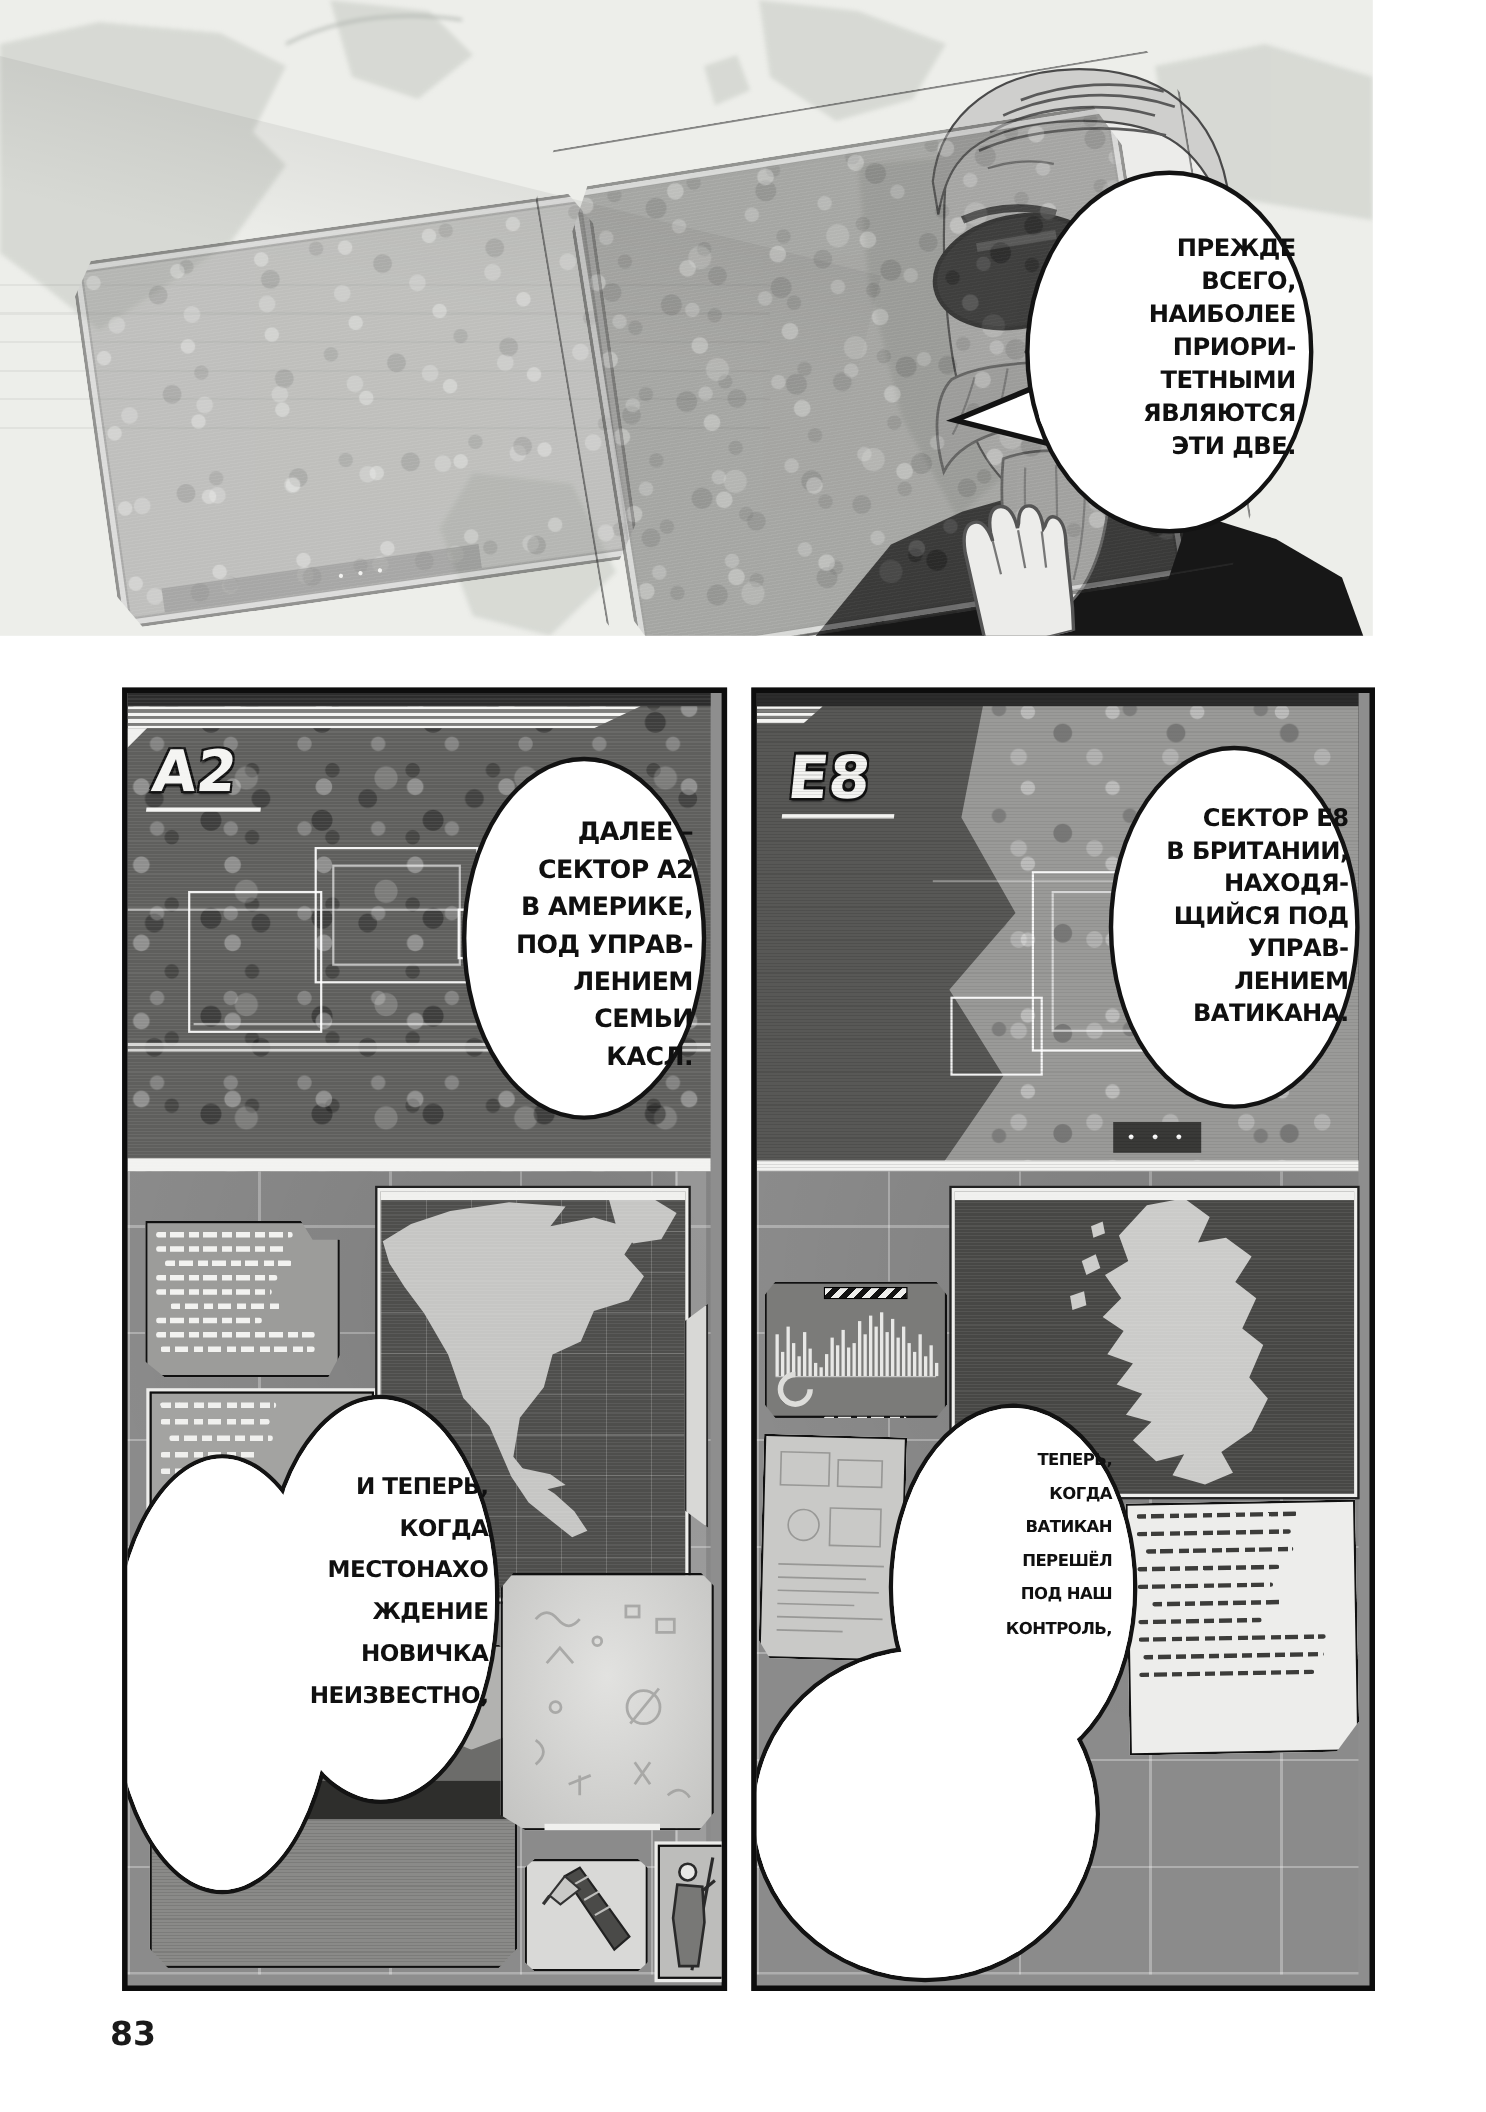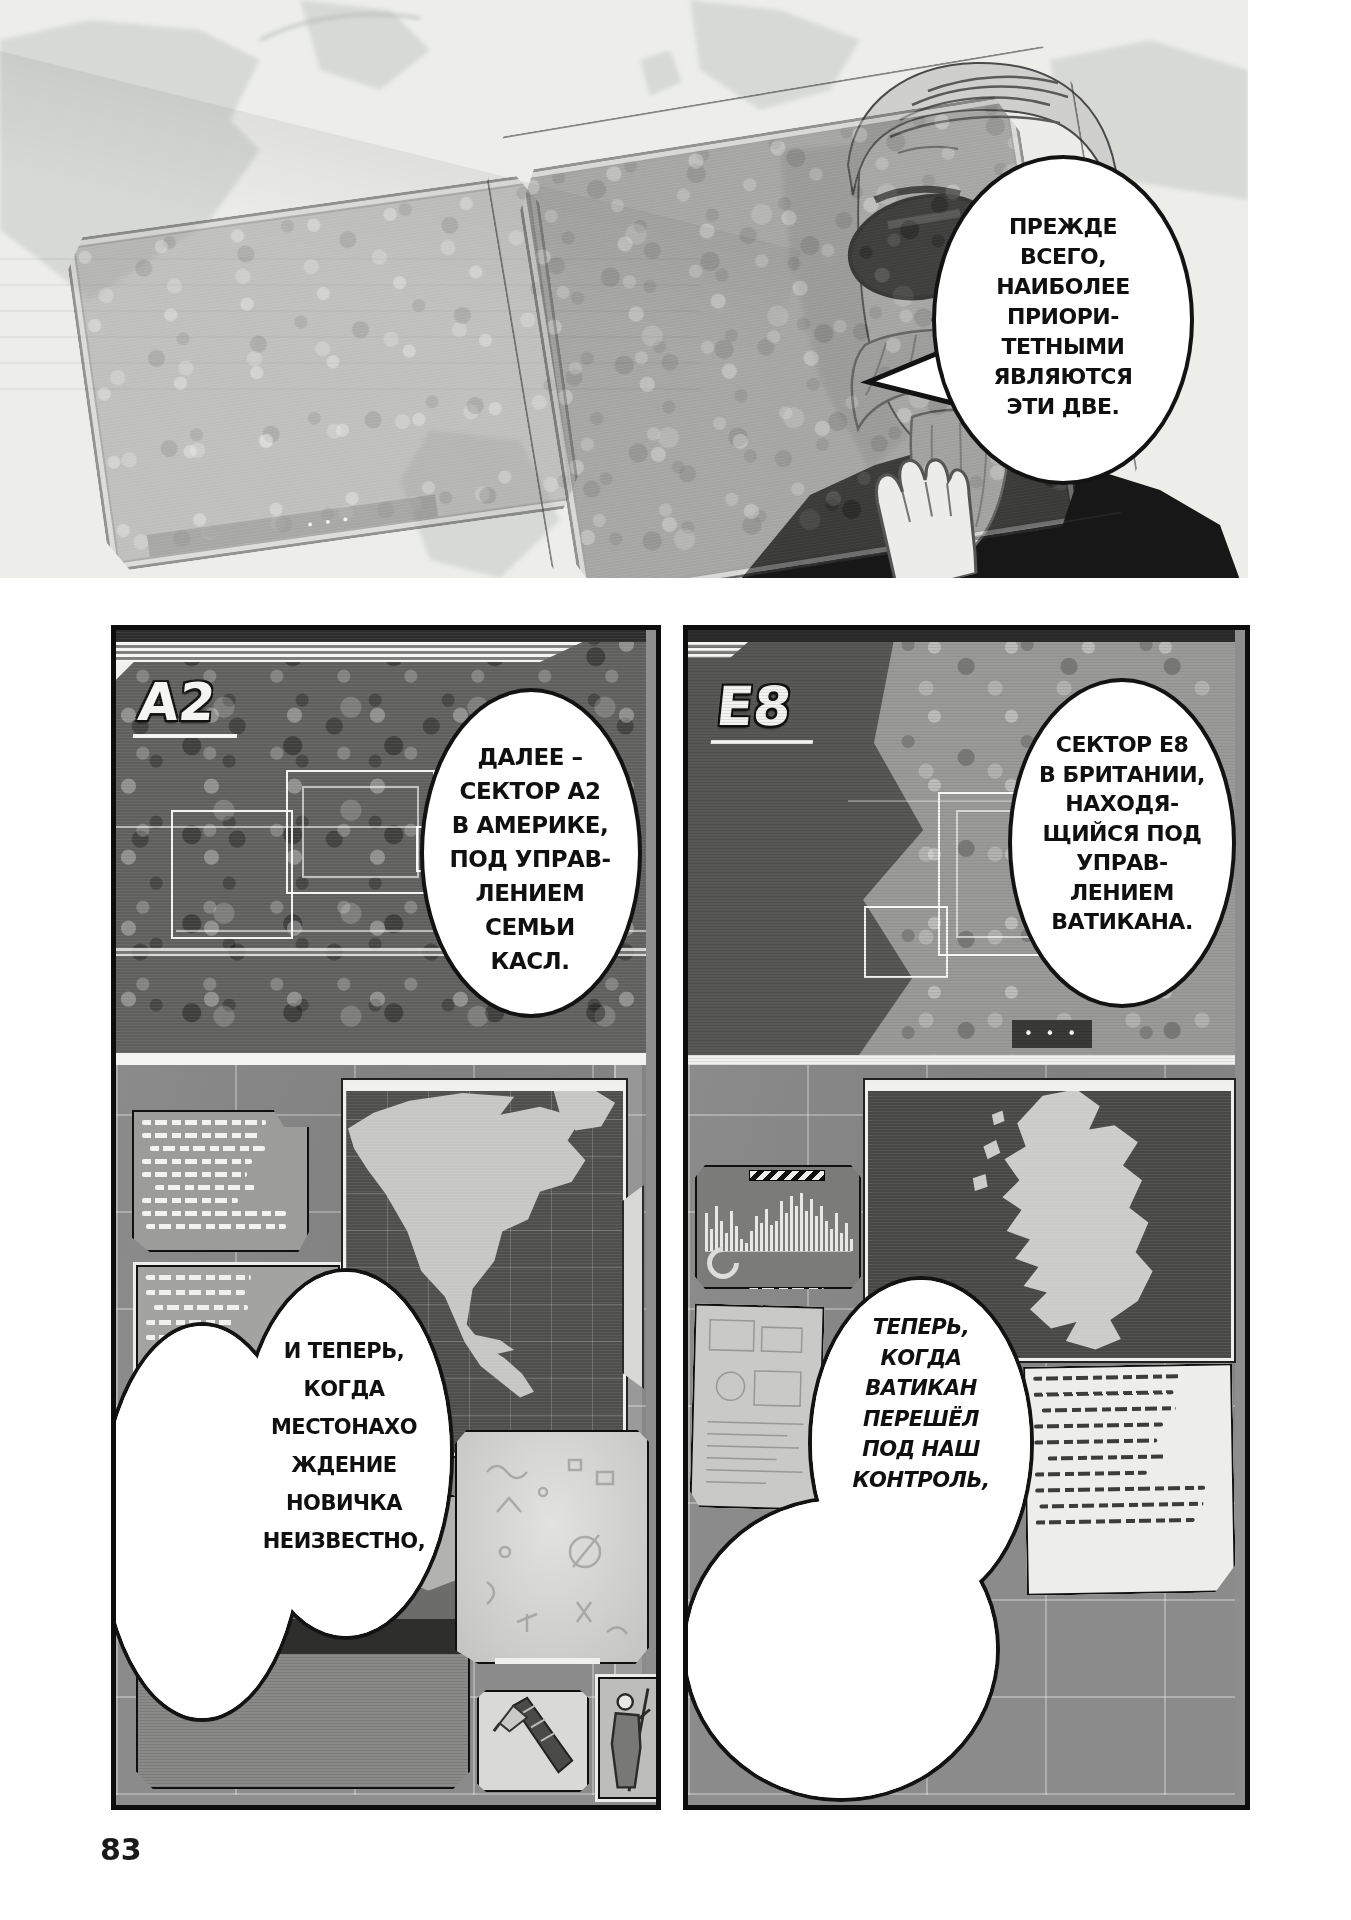--- a/index.html
+++ b/index.html
@@ -30,21 +30,21 @@
     radial-gradient(circle at 70% 15%, rgba(0,0,0,.10), transparent 55%),
     repeating-linear-gradient(0deg, rgba(255,255,255,.30) 0 2px, transparent 2px 97px),
     repeating-linear-gradient(90deg, rgba(255,255,255,.30) 0 2px, transparent 2px 119px);}
 
   
   .panel{position:absolute;border:5px solid #0d0d0d;background:#8e8e8e;overflow:hidden;}
 
   
   .bub{position:absolute;border-radius:50%;background:#fff;border:4px solid #131313;box-sizing:border-box;}
   .bubfill{position:absolute;border-radius:50%;background:#fff;}
-  .btxt{position:absolute;color:#101010;font-weight:700;text-align:center;white-space:pre-line;
+  .btxt{position:absolute;color:#101010;font-weight:700;text-align:right;white-space:pre-line;
         letter-spacing:-.5px;}
 
   
   .seclabel{color:#f4f4f2;font-weight:700;transform:skewX(-6deg);line-height:1;
     text-shadow:-2px -2px 0 #111,2px -2px 0 #111,-2px 2px 0 #111,2px 2px 0 #111,0 3px 2px #111;
     border-bottom:4px solid #f4f4f2;padding:0 26px 6px 2px;display:inline-block;}
 
   .tbox{position:absolute;border:2px solid rgba(255,255,255,.92);}
   .whline{position:absolute;height:2px;background:rgba(255,255,255,.55);}
 
@@ -407,21 +407,21 @@
 НАХОДЯ-
 ЩИЙСЯ ПОД
 УПРАВ-
 ЛЕНИЕМ
 ВАТИКАНА.</div>
 
     <div class="bub" style="left:120px;top:646px;width:226px;height:334px;"></div>
     <div class="bub" style="left:-6px;top:866px;width:318px;height:306px;"></div>
     <div class="bubfill" style="left:124px;top:650px;width:218px;height:326px;"></div>
     <div class="bubfill" style="left:-2px;top:870px;width:310px;height:298px;"></div>
-    <div class="btxt" style="left:143px;top:682px;width:180px;font-size:21px;line-height:30.5px;font-style:italic;">ТЕПЕРЬ,
+    <div class="btxt" style="left:143px;top:682px;width:180px;font-size:15px;line-height:30.5px;">ТЕПЕРЬ,
 КОГДА
 ВАТИКАН
 ПЕРЕШЁЛ
 ПОД НАШ
 КОНТРОЛЬ,</div>
   </div>
 
   <div class="abs pgnum" style="left:100px;top:1832px;font-weight:bold;">83</div>
 </div>
 

